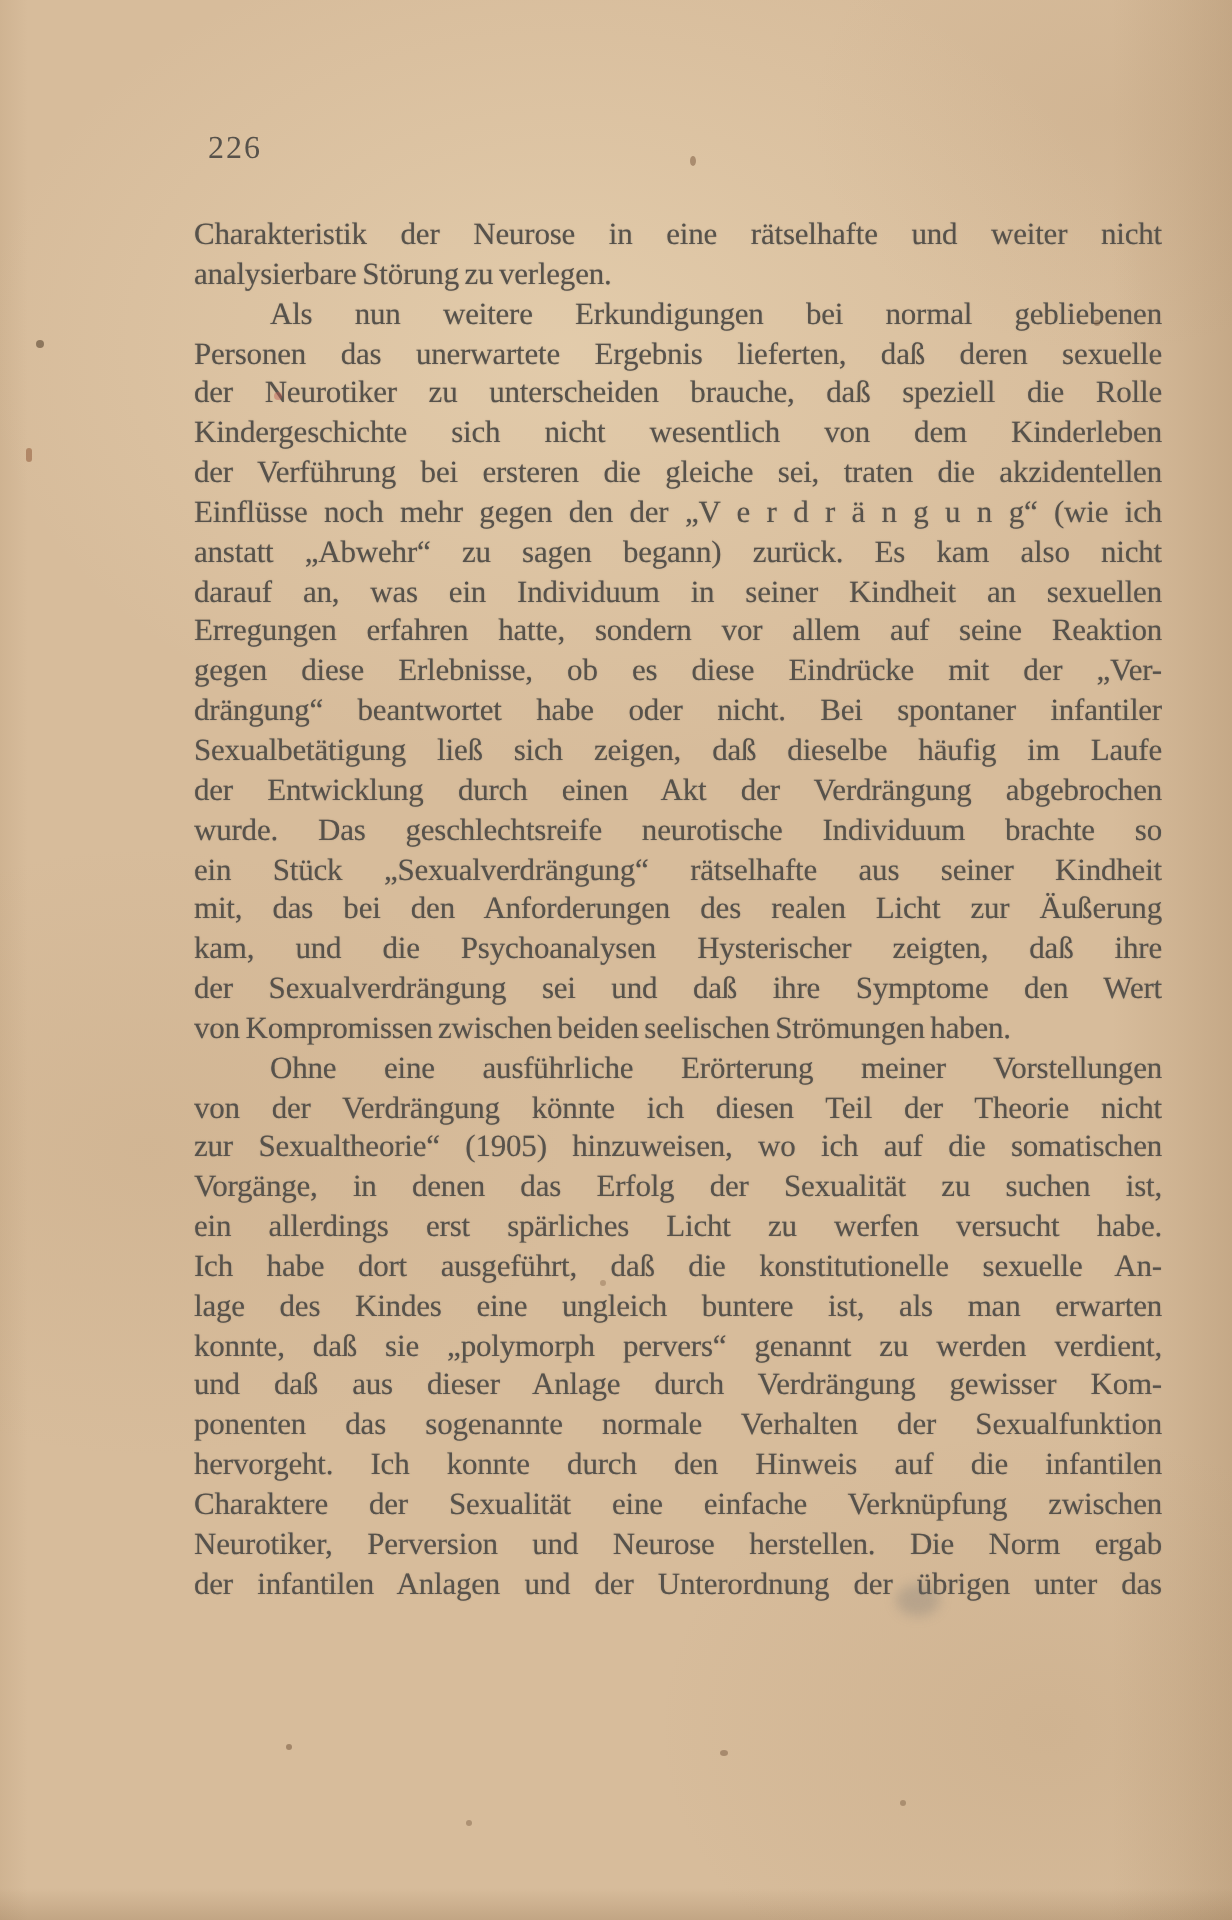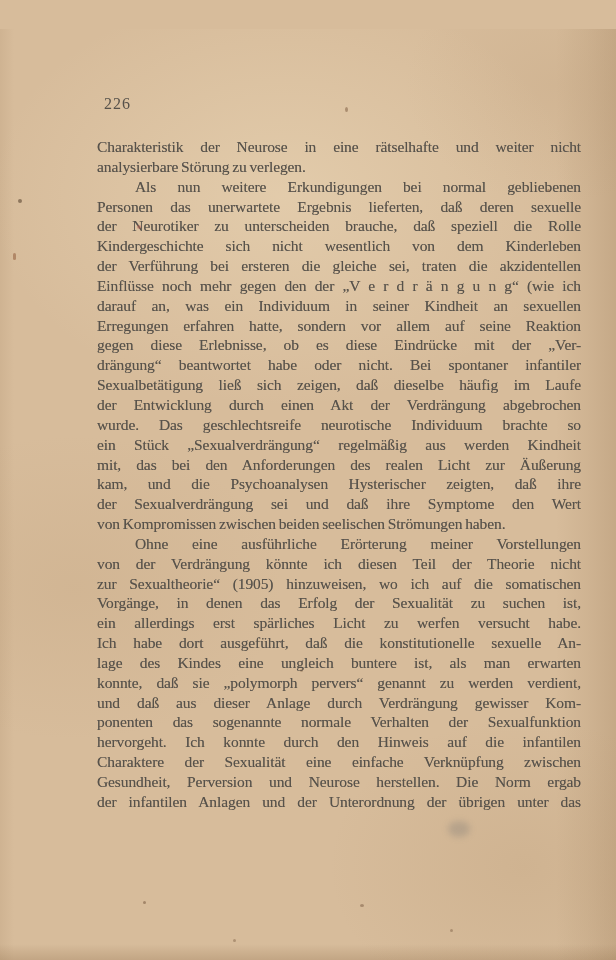--- a/index.html
+++ b/index.html
@@ -20,21 +20,20 @@
     
     background:
       radial-gradient(ellipse 420px 300px at 46% 18%, rgba(240,222,190,0.45), rgba(240,222,190,0) 70%),
       radial-gradient(ellipse 300px 220px at 12% 60%, rgba(170,135,95,0.12), rgba(170,135,95,0) 70%),
       radial-gradient(ellipse 260px 200px at 85% 90%, rgba(160,125,85,0.14), rgba(160,125,85,0) 75%),
       radial-gradient(ellipse 200px 160px at 90% 6%, rgba(165,130,92,0.12), rgba(165,130,92,0) 75%),
       linear-gradient(to left, rgba(133,100,64,0.22), rgba(133,100,64,0.10) 28px, rgba(133,100,64,0) 60px),
       linear-gradient(to right, rgba(133,100,64,0.10), rgba(133,100,64,0) 14px),
       linear-gradient(to top, rgba(120,85,50,0.22), rgba(120,85,50,0) 16px),
       var(--paper, #d7bc9b);
-    margin-top: 29px;
   }
   .page-number {
     position: absolute;
     left: 104px;
     top: 66px;
     font-size: 16px;
     letter-spacing: 1px;
     color: var(--ink, #57524b);
   }
   .text-block {
@@ -83,45 +82,46 @@
 
   <div class="text-block">
       <div class="line">Charakteristik der Neurose in eine rätselhafte und weiter nicht</div>
       <div class="line para-end">analysierbare Störung zu verlegen.</div>
       <div class="line indent">Als nun weitere Erkundigungen bei normal gebliebenen</div>
       <div class="line">Personen das unerwartete Ergebnis lieferten, daß deren sexuelle</div>
       <div class="line">der Neurotiker zu unterscheiden brauche, daß speziell die Rolle</div>
       <div class="line">Kindergeschichte sich nicht wesentlich von dem Kinderleben</div>
       <div class="line">der Verführung bei ersteren die gleiche sei, traten die akzidentellen</div>
       <div class="line">Einflüsse noch mehr gegen den der „V e r d r ä n g u n g“ (wie ich</div>
+      <div class="line">anstatt „Abwehr“ zu sagen begann) zurück. Es kam also nicht</div>
       <div class="line">darauf an, was ein Individuum in seiner Kindheit an sexuellen</div>
       <div class="line">Erregungen erfahren hatte, sondern vor allem auf seine Reaktion</div>
       <div class="line">gegen diese Erlebnisse, ob es diese Eindrücke mit der „Ver-</div>
       <div class="line">drängung“ beantwortet habe oder nicht. Bei spontaner infantiler</div>
       <div class="line">Sexualbetätigung ließ sich zeigen, daß dieselbe häufig im Laufe</div>
       <div class="line">der Entwicklung durch einen Akt der Verdrängung abgebrochen</div>
       <div class="line">wurde. Das geschlechtsreife neurotische Individuum brachte so</div>
-      <div class="line">ein Stück „Sexualverdrängung“ regelmäßig aus werden Kindheit</div>
+      <div class="line">ein Stück „Sexualverdrängung“ rätselhafte aus seiner Kindheit</div>
       <div class="line">mit, das bei den Anforderungen des realen Licht zur Äußerung</div>
       <div class="line">kam, und die Psychoanalysen Hysterischer zeigten, daß ihre</div>
       <div class="line">der Sexualverdrängung sei und daß ihre Symptome den Wert</div>
       <div class="line para-end">von Kompromissen zwischen beiden seelischen Strömungen haben.</div>
       <div class="line indent">Ohne eine ausführliche Erörterung meiner Vorstellungen</div>
       <div class="line">von der Verdrängung könnte ich diesen Teil der Theorie nicht</div>
       <div class="line">zur Sexualtheorie“ (1905) hinzuweisen, wo ich auf die somatischen</div>
       <div class="line">Vorgänge, in denen das Erfolg der Sexualität zu suchen ist,</div>
       <div class="line">ein allerdings erst spärliches Licht zu werfen versucht habe.</div>
       <div class="line">Ich habe dort ausgeführt, daß die konstitutionelle sexuelle An-</div>
       <div class="line">lage des Kindes eine ungleich buntere ist, als man erwarten</div>
       <div class="line">konnte, daß sie „polymorph pervers“ genannt zu werden verdient,</div>
       <div class="line">und daß aus dieser Anlage durch Verdrängung gewisser Kom-</div>
       <div class="line">ponenten das sogenannte normale Verhalten der Sexualfunktion</div>
       <div class="line">hervorgeht. Ich konnte durch den Hinweis auf die infantilen</div>
       <div class="line">Charaktere der Sexualität eine einfache Verknüpfung zwischen</div>
-      <div class="line">Gesundheit, Perversion und Neurose herstellen. Die Norm ergab</div>
+      <div class="line">Neurotiker, Perversion und Neurose herstellen. Die Norm ergab</div>
       <div class="line">der infantilen Anlagen und der Unterordnung der übrigen unter das</div>
     </div>
 
   <div class="smudge"></div>
   <div class="speck" style="left:18px;top:170px;width:4px;height:4px;background:rgba(80,60,40,0.55);"></div>
   <div class="speck" style="left:13px;top:224px;width:3px;height:7px;background:rgba(130,70,40,0.45);border-radius:2px;"></div>
   <div class="speck" style="left:345px;top:78px;width:3px;height:5px;background:rgba(120,85,60,0.5);"></div>
   <div class="speck" style="left:137px;top:196px;width:4px;height:4px;background:rgba(190,95,85,0.45);"></div>
   <div class="speck" style="left:547px;top:160px;width:3px;height:3px;background:rgba(110,80,55,0.45);"></div>
   <div class="speck" style="left:143px;top:872px;width:3px;height:3px;background:rgba(110,80,55,0.5);"></div>

